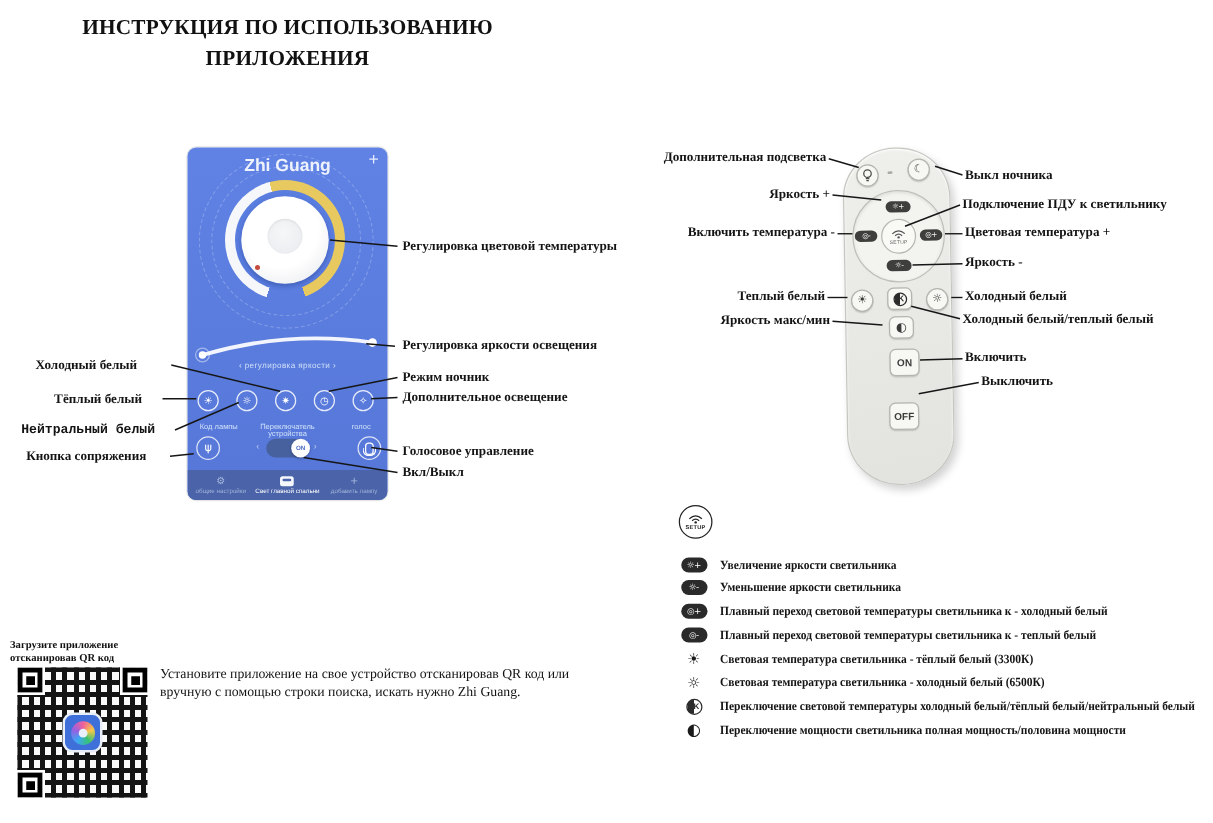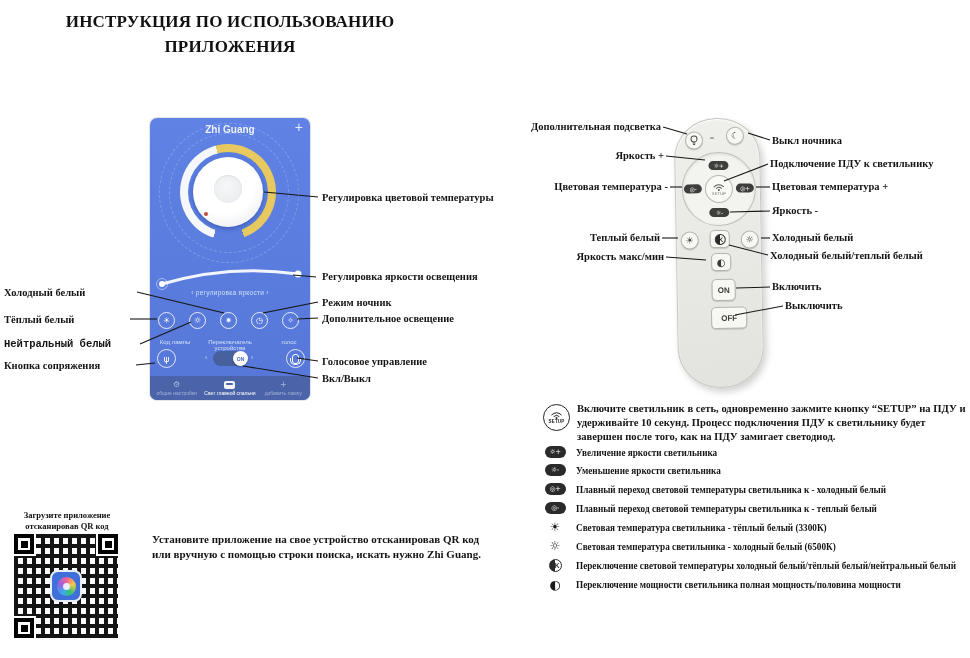--- a/index.html
+++ b/index.html
@@ -2,28 +2,28 @@
 <html><head>
 <meta charset="utf-8">
 <style>
   html,body{margin:0;padding:0;background:#ffffff;}
   #page{position:relative;width:970px;height:658px;background:#fff;overflow:hidden;
         font-family:"Liberation Serif",serif;color:#111;}
 
   
   .doc-title{position:absolute;font-weight:bold;font-size:17px;line-height:1.45;text-align:center;letter-spacing:.2px;}
   .callout{position:absolute;font-weight:bold;font-size:10.5px;line-height:1.1;white-space:nowrap;color:#141414;}
-  .callout.ra{text-align:left;}
-  .para{position:absolute;font-weight:bold;font-size:11px;line-height:1.32;color:#141414;margin-left:24px;}
+  .callout.ra{text-align:center;}
+  .para{position:absolute;font-weight:normal;font-size:11px;line-height:1.32;color:#141414;}
 
   
   #phone{position:absolute;left:150px;top:118px;width:160px;height:282px;border-radius:7px;
          background:linear-gradient(#5f82e4,#5677d8);overflow:hidden;box-shadow:0 0 0 1px rgba(0,0,0,.10);}
   .app-sans{font-family:"Liberation Sans",sans-serif;}
-  #app-header-title{position:absolute;top:6px;left:0;right:0;text-align:center;font-size:10px;font-weight:bold;color:#eef2fc;}
+  #app-header-title{position:absolute;top:6px;left:0;right:0;text-align:center;font-size:14px;font-weight:bold;color:#eef2fc;}
   #app-plus{position:absolute;top:1px;right:7px;font-size:14px;color:#e4eafb;font-weight:400;}
   .dash-circ{position:absolute;border:1px dashed rgba(255,255,255,.22);border-radius:50%;}
   #knob-ring{position:absolute;left:30px;top:26px;width:96px;height:96px;border-radius:50%;
              background:conic-gradient(#e7c95f 0deg 160deg,rgba(0,0,0,0) 160deg 198deg,#f5f7fa 198deg 345deg,#e7c95f 345deg 360deg);}
   #knob{position:absolute;left:43px;top:39px;width:70px;height:70px;border-radius:50%;
         background:radial-gradient(circle at 44% 38%,#ffffff 52%,#e7e9ec 92%);box-shadow:0 2px 4px rgba(20,40,110,.35);}
   #knob-inner{position:absolute;left:21px;top:18px;width:28px;height:28px;border-radius:50%;
               background:radial-gradient(circle at 45% 40%,#f6f7f8,#e8eaee);box-shadow:inset 0 1px 2px rgba(0,0,0,.08);}
   #knob-dot{position:absolute;left:11px;top:55px;width:4px;height:4px;border-radius:50%;background:#c44b3e;}
   #bright-caption{position:absolute;top:171px;left:0;right:0;text-align:center;font-size:6.5px;color:#cfe0f8;letter-spacing:.3px;}
@@ -41,21 +41,21 @@
   #mic-icon::after{content:"";position:absolute;left:-3px;top:3px;width:9px;height:6px;border:1px solid #fff;border-top:none;border-radius:0 0 5px 5px;}
   #app-nav{position:absolute;left:0;bottom:0;width:160px;height:24px;background:#4b64a9;display:flex;}
   .nav-tab{flex:1;display:flex;flex-direction:column;align-items:center;justify-content:center;gap:1px;}
   .nav-ico{font-family:"DejaVu Sans",sans-serif;font-size:8px;line-height:8px;color:#a6b8de;}
   .nav-lbl{font-size:5px;color:#9fb1d8;white-space:nowrap;}
   .nav-tab.active .nav-lbl{color:#fff;}
   #bed-icon{width:11px;height:8px;background:#f4f6fb;border-radius:2px;position:relative;}
   #bed-icon::after{content:"";position:absolute;left:2px;top:2px;width:7px;height:2px;background:#4b64a9;border-radius:1px;}
 
   
-  #qr-caption{position:absolute;left:8px;top:510px;width:118px;text-align:center;font-size:8.5px;font-weight:bold;line-height:1.25;}
+  #qr-caption{position:absolute;left:8px;top:510px;width:118px;font-size:8.5px;font-weight:bold;line-height:1.25;}
   #qr{position:absolute;left:14px;top:534px;width:104px;height:104px;background:
       repeating-linear-gradient(90deg,#141414 0 4px,transparent 4px 9px),
       repeating-linear-gradient(0deg,#141414 0 4px,#fafafa 4px 10px);}
   .finder{position:absolute;width:20px;height:20px;border:4px solid #000;background:#fff;box-sizing:border-box;
           display:flex;align-items:center;justify-content:center;outline:2px solid #fff;}
   .finder::after{content:"";width:7px;height:7px;background:#000;}
   #qr-app-icon{position:absolute;left:36px;top:36px;width:32px;height:32px;border-radius:8px;background:#3f6fd8;
                border:2px solid #e8eef8;box-sizing:border-box;display:flex;align-items:center;justify-content:center;}
   #qr-swirl{width:19px;height:19px;border-radius:50%;background:conic-gradient(#f0609a,#f7c948,#38c172,#3ba7f5,#9561e2,#f0609a);position:relative;}
   #qr-swirl::after{content:"";position:absolute;left:6px;top:6px;width:7px;height:7px;border-radius:50%;background:#eaf0fb;}
@@ -156,21 +156,21 @@
         <span class="nav-lbl">Свет главной спальни</span>
       </div>
       <div class="nav-tab">
         <span class="nav-ico">+</span>
         <span class="nav-lbl">добавить лампу</span>
       </div>
     </div>
   </div>
 
   <div class="callout ra" style="left:4px;top:287px;width:130px;">Холодный белый</div>
-  <div class="callout ra" style="left:4px;top:314px;width:125px;">Тёплый белый</div>
+  <div class="callout ra" style="left:16px;top:314px;width:125px;">Тёплый белый</div>
   <div class="callout ra" style="left:4px;top:339px;width:133px;font-family:Liberation Mono, monospace;">Нейтральный белый</div>
   <div class="callout ra" style="left:4px;top:360px;width:130px;">Кнопка сопряжения</div>
 
   <div class="callout" style="left:322px;top:192px;">Регулировка цветовой температуры</div>
   <div class="callout" style="left:322px;top:271px;">Регулировка яркости освещения</div>
   <div class="callout" style="left:322px;top:297px;">Режим ночник</div>
   <div class="callout" style="left:322px;top:313px;">Дополнительное освещение</div>
   <div class="callout" style="left:322px;top:356px;">Голосовое управление</div>
   <div class="callout" style="left:322px;top:373px;">Вкл/Выкл</div>
 
@@ -223,49 +223,48 @@
     <div class="rbtn circ" style="left:64px;top:112px;width:18px;height:18px;font-size:9px;">
       <span>☼</span>
     </div>
 
     <div class="rbtn" style="left:34px;top:134px;width:20px;height:18px;border-radius:5px;font-size:10px;">
       <span>◐</span>
     </div>
     <div class="rbtn" style="left:34px;top:160px;width:24px;height:22px;border-radius:5px;">
       <span class="onoff">ON</span>
     </div>
-    <div class="rbtn" style="left:33px;top:188px;width:36px;height:22px;border-radius:5px;align-items:center;">
+    <div class="rbtn" style="left:33px;top:203px;width:24px;height:22px;border-radius:5px;align-items:center;">
       <span class="onoff">OFF</span>
     </div>
   </div>
 
   <div class="callout ra" style="right:309px;top:121px;">Дополнительная подсветка</div>
   <div class="callout ra" style="right:306px;top:150px;">Яркость +</div>
-  <div class="callout ra" style="right:302px;top:181px;">Цветовая температура -</div>
+  <div class="callout ra" style="right:302px;top:181px;">Включить температура -</div>
   <div class="callout ra" style="right:310px;top:232px;">Теплый белый</div>
   <div class="callout ra" style="right:306px;top:251px;">Яркость макс/мин</div>
 
   <div class="callout" style="left:772px;top:135px;">Выкл ночника</div>
   <div class="callout" style="left:770px;top:158px;">Подключение ПДУ к светильнику</div>
   <div class="callout" style="left:772px;top:181px;">Цветовая температура +</div>
   <div class="callout" style="left:772px;top:205px;">Яркость -</div>
   <div class="callout" style="left:772px;top:232px;">Холодный белый</div>
   <div class="callout" style="left:770px;top:250px;">Холодный белый/теплый белый</div>
   <div class="callout" style="left:772px;top:281px;">Включить</div>
   <div class="callout" style="left:785px;top:300px;">Выключить</div>
 
   <div id="setup-note-icon">
     <svg width="13" height="8">
       <path d="M1.5,4 Q6.5,-0.5 11.5,4" fill="none" stroke="#222" stroke-width="1"></path>
       <path d="M3.7,5.6 Q6.5,3 9.3,5.6" fill="none" stroke="#222" stroke-width="1"></path>
       <circle cx="6.5" cy="7" r="1" fill="#222"></circle>
     </svg>
     <span class="setup-txt">SETUP</span>
   </div>
-  <div id="setup-note">Включите светильник в сеть, одновременно зажмите кнопку “SETUP” на ПДУ и удерживайте 10 секунд. Процесс подключения ПДУ к светильнику будет завершен после того, как на ПДУ замигает светодиод.</div>
 
   <div class="legend-row" style="top:444px;">
     <span class="legend-ico">
         <span class="pill">☼+</span>
       </span>
     <span class="legend-text">Увеличение яркости светильника</span>
   </div>
   <div class="legend-row" style="top:462px;">
     <span class="legend-ico">
         <span class="pill">☼-</span>

